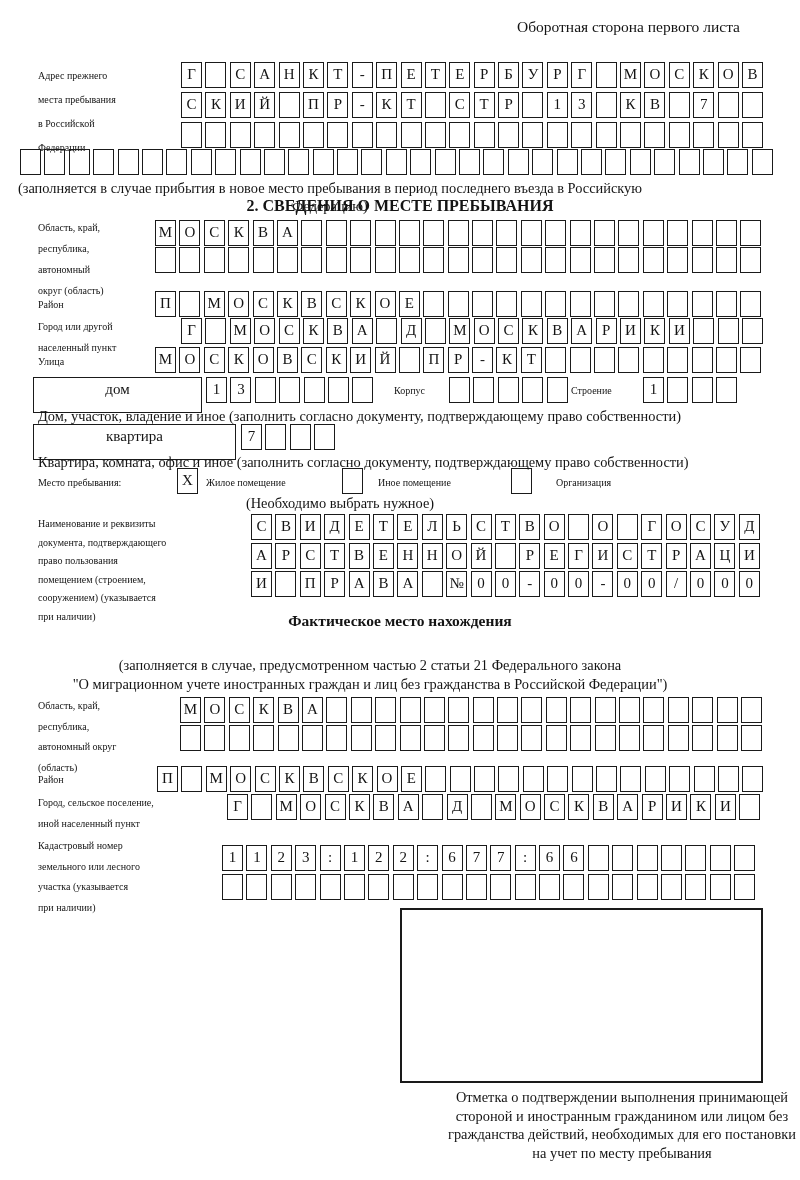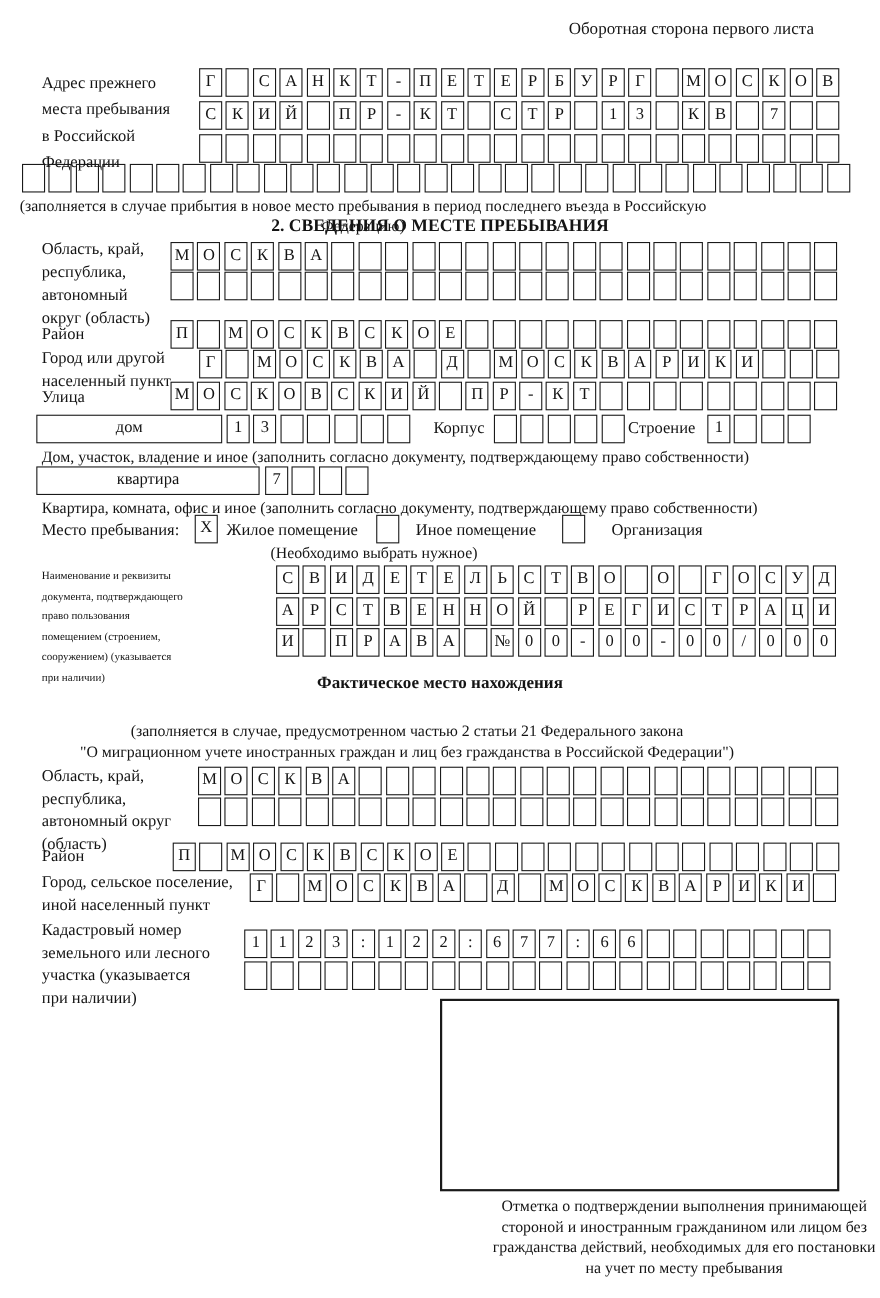--- a/index.html
+++ b/index.html
@@ -2,25 +2,25 @@
 <html><head>
 <meta charset="utf-8">
 <style>
   html,body{margin:0;padding:0;background:#fff;}
   .page{position:relative;width:800px;height:1180px;background:#fff;overflow:hidden;
         font-family:"Liberation Serif",serif;color:#141414;}
   .cellrow{position:absolute;white-space:nowrap;}
   .cell{display:inline-block;box-sizing:border-box;width:21px;height:26px;
         border:1.6px solid #1a1a1a;margin-right:3.4px;text-align:center;
         font-size:15px;line-height:22px;vertical-align:top;overflow:hidden;}
-  .lbl{position:absolute;font-size:15px;line-height:21px;white-space:pre-line;}
+  .lbl{position:absolute;font-size:10px;line-height:21px;white-space:pre-line;}
   .note{position:absolute;font-size:14.4px;line-height:18px;}
   .center{left:0;width:660px;text-align:center;}
   .hdr{position:absolute;left:0;width:800px;text-align:center;font-weight:bold;font-size:16px;}
-  .wbox{position:absolute;box-sizing:border-box;border:1.6px solid #1a1a1a;height:26px;
+  .wbox{position:absolute;box-sizing:border-box;border:1.6px solid #1a1a1a;height:36px;
         text-align:center;font-size:15px;line-height:23px;}
   .stamp{position:absolute;box-sizing:border-box;border:2px solid #1a1a1a;background:#fff;}
   .pretxt{white-space:pre-line;margin-left:40px;}
 </style>
 </head>
 <body>
 
 <div class="page">
 
   <div class="note" style="top:18px;left:0;width:740px;text-align:right;font-size:15.5px;">Оборотная сторона первого листа</div>

